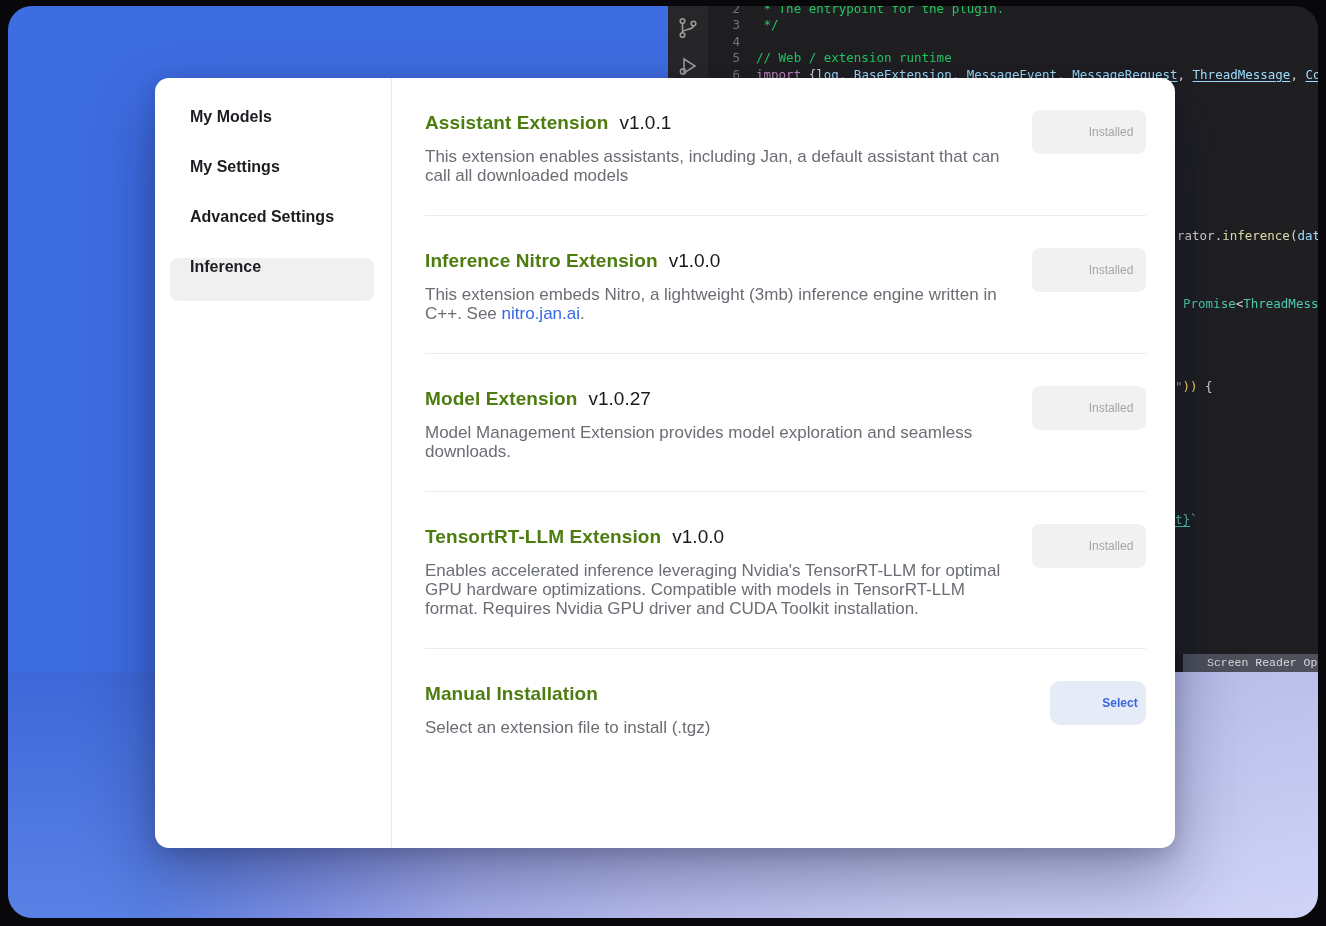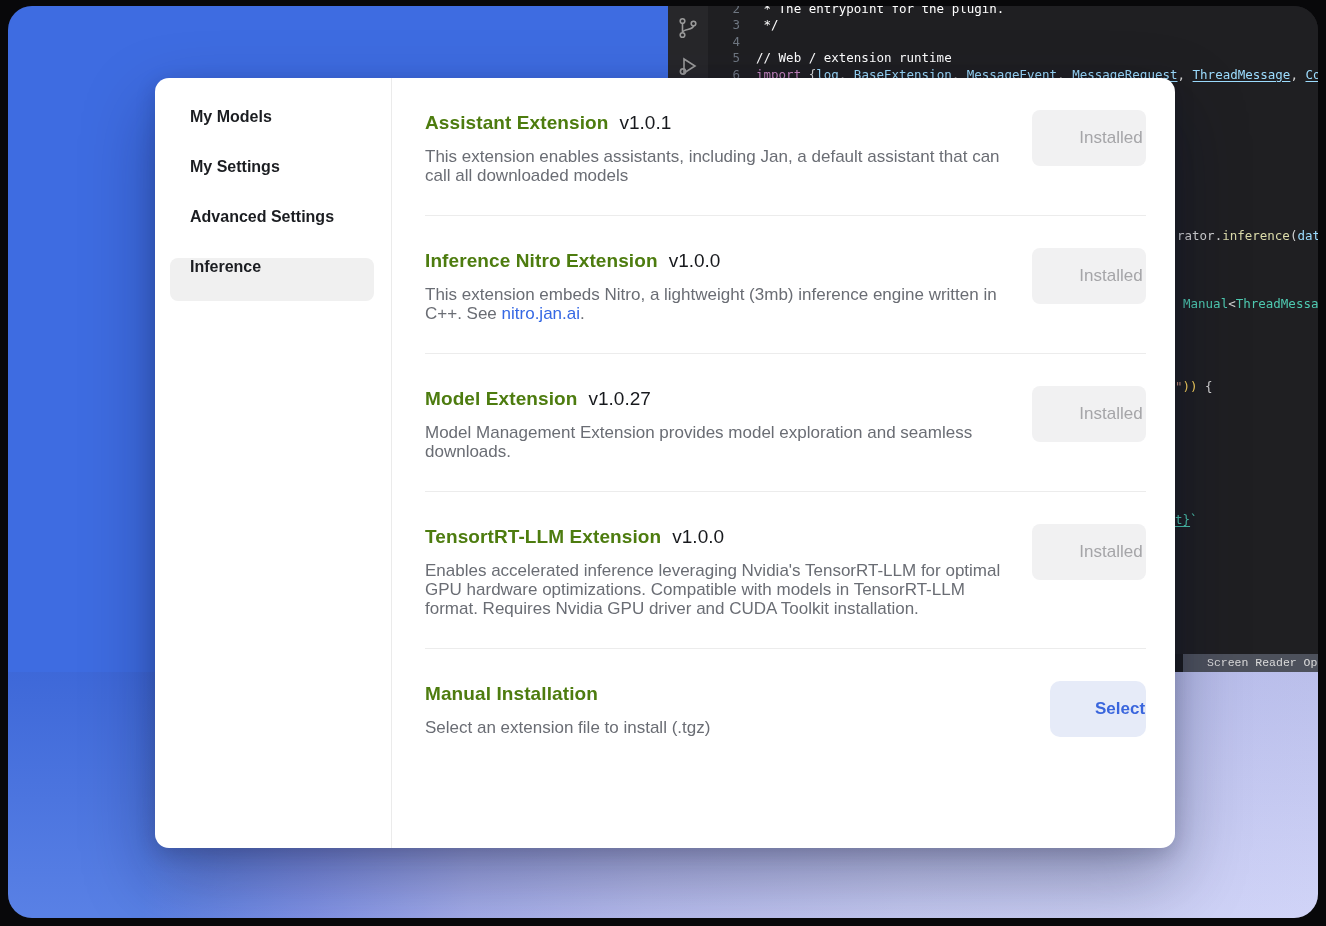--- a/index.html
+++ b/index.html
@@ -26,21 +26,21 @@
   .editor { position:absolute; left:660px; top:0; right:0; height:666px;
             background:#1f1f22; overflow:hidden;
             font-family:"DejaVu Sans Mono", monospace; font-size:12.5px; }
   .activity-bar { position:absolute; left:0; top:0; width:40px; height:100%;
                   background:#27272a; }
   .activity-bar svg { display:block; margin:10px auto 14px auto; }
   .code-area { position:absolute; left:40px; top:-5px; right:0; }
   .code-line { display:flex; height:16.4px; line-height:16.4px; white-space:pre; }
   .gutter-num { width:32px; text-align:right; color:#6e7681; flex:0 0 32px; }
   .code-text { padding-left:16px; white-space:pre; }
-  .tok-comment { color:#ffffff;text-align:center; }
+  .tok-comment { color:#22c55e;text-align:center; }
   .tok-keyword { color:#c586c0; }
   .tok-import  { color:#9cdcfe; }
   .tok-fg      { color:#d4d4d4; }
   .tok-func    { color:#dcdcaa; }
   .tok-type    { color:#4ec9b0; }
   .tok-string  { color:#ce9178; }
   .tok-bracket { color:#ffd75e; }
   .tok-u { text-decoration:underline; text-underline-offset:2px; }
   .code-fragment { position:absolute; white-space:pre; }
 
@@ -69,22 +69,22 @@
   .entry { display:flex; justify-content:space-between; align-items:flex-start;
            padding:34px 0 30px 0; border-bottom:1px solid #ececec; }
   .entry:last-child { border-bottom:none; }
   .entry-info { max-width:585px; }
   .entry-title-row { display:flex; align-items:baseline; gap:11px; }
   .entry-name { font-size:19px; font-weight:700; color:#4d7c0f; letter-spacing:.1px; }
   .entry-version { font-size:19px; font-weight:400; color:#17191d; }
   .entry-desc { margin-top:13px; font-size:17px; line-height:19px; color:#6a6d74; }
   .entry-desc a { color:#3568e4; text-decoration:none; cursor:pointer; }
 
-  .btn { flex:0 0 auto; margin-top:-2px; height:56px; border:none; border-radius:8px;
-         font-family:"Liberation Sans", sans-serif; font-size:17px;
+  .btn { flex:0 0 auto; margin-top:-2px; height:44px; border:none; border-radius:8px;
+         font-family:"Liberation Sans", sans-serif; font-size:12px;
          display:flex; align-items:center; justify-content:center;padding-left:44px; }
   .btn-installed { width:114px; background:#f1f1f2; color:#a5a5a8; font-weight:500;
                    cursor:default; }
   .btn-select { width:96px; background:#e6ebf8; color:#3a66dd; font-weight:700;
                 cursor:pointer;border-radius:10px; }
 </style>
 </head>
 <body>
 
 <div class="surface">
@@ -109,21 +109,21 @@
     <div class="code-area">
         <div class="code-line"><span class="gutter-num">2</span><span class="code-text"><span class="tok-comment"> * The entrypoint for the plugin.</span></span></div>
         <div class="code-line"><span class="gutter-num">3</span><span class="code-text"><span class="tok-comment"> */</span></span></div>
         <div class="code-line"><span class="gutter-num">4</span><span class="code-text"></span></div>
         <div class="code-line"><span class="gutter-num">5</span><span class="code-text"><span class="tok-comment">// Web / extension runtime</span></span></div>
         <div class="code-line"><span class="gutter-num">6</span><span class="code-text"><span class="tok-keyword">import</span><span class="tok-fg"> {</span><span class="tok-import tok-u">log</span><span class="tok-fg">, </span><span class="tok-import tok-u">BaseExtension</span><span class="tok-fg">, </span><span class="tok-import tok-u">MessageEvent</span><span class="tok-fg">, </span><span class="tok-import tok-u">MessageRequest</span><span class="tok-fg">, </span><span class="tok-import tok-u">ThreadMessage</span><span class="tok-fg">, </span><span class="tok-import tok-u">ContentType</span></span></div>
       </div>
 
     <div>
         <div class="code-fragment" style="left: 509px; top: 222px;"><span class="tok-fg">rator.</span><span class="tok-func">inference</span><span class="tok-fg">(</span><span class="tok-import">data</span></div>
-        <div class="code-fragment" style="left: 515px; top: 290px;"><span class="tok-type">Manual</span><span class="tok-fg">&lt;</span><span class="tok-type">ThreadMessage</span></div>
+        <div class="code-fragment" style="left: 515px; top: 290px;"><span class="tok-type">Promise</span><span class="tok-fg">&lt;</span><span class="tok-type">ThreadMessage</span></div>
         <div class="code-fragment" style="left: 507px; top: 373px;"><span class="tok-string">"</span><span class="tok-bracket">))</span><span class="tok-fg"> {</span></div>
         <div class="code-fragment" style="left: 507px; top: 506px;"><span class="tok-type tok-u">t}</span><span class="tok-type">`</span></div>
       </div>
     <div class="status-bar">
       <span class="status-left">go</span>
       <span class="status-chip">Screen Reader Optimize</span>
     </div>
   </div>
 
   <div class="modal">

